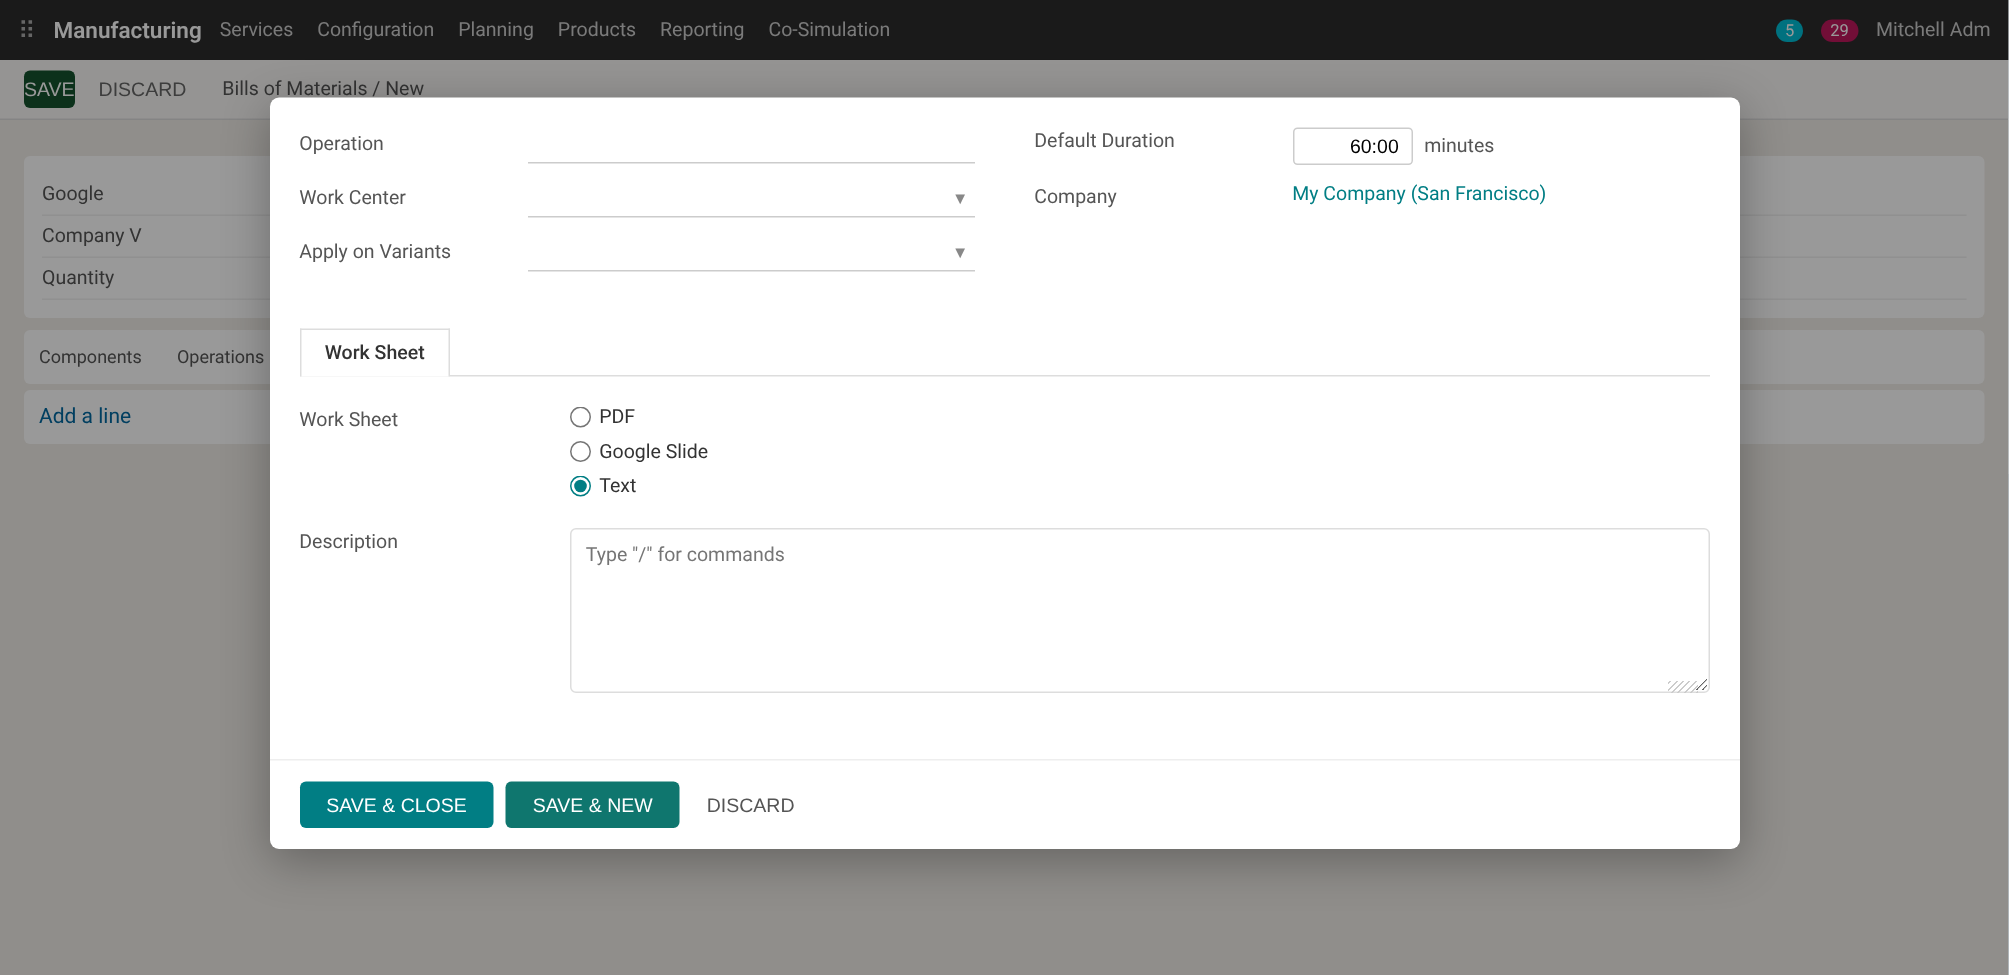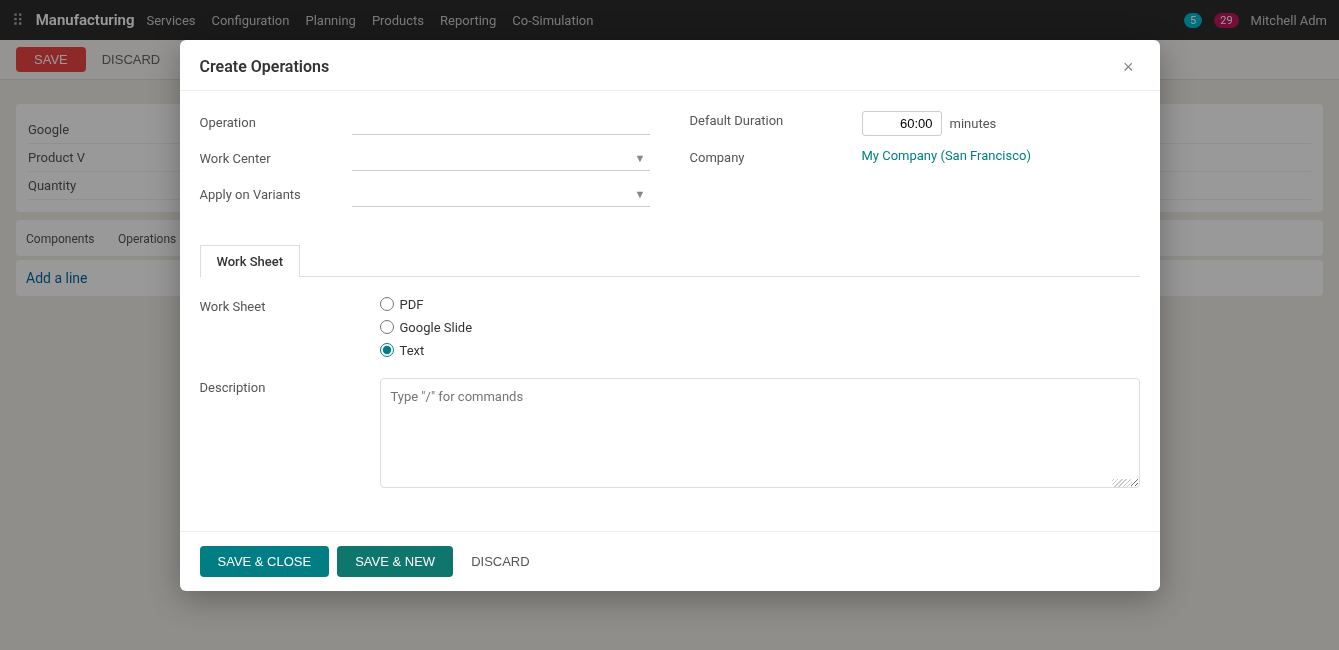--- a/index.html
+++ b/index.html
@@ -68,24 +68,24 @@
       height: 40px;
       background: #f8f7f5;
       border-bottom: 1px solid #ddd;
       display: flex;
       align-items: center;
       padding: 0 16px;
       gap: 8px;
     }
 
     .btn-save {
-      background: #ef4444;
+      background: #14532d;
       color: white;
       border: none;
-      padding: 5px 18px;
+      padding: 5px 0;
       border-radius: 4px;
       cursor: pointer;
       font-size: 13px;
       font-weight: 500;
     }
 
     .btn-discard {
       background: none;
       border: none;
       color: #666;
@@ -445,43 +445,39 @@
     <button class="btn-discard">DISCARD</button>
     <span style="color:#555;font-size:13px;margin-left:8px;">Bills of Materials / New</span>
   </div>
 
   <div class="page-content">
     <div class="bg-table">
       <div class="bg-table-row">
         <span style="color:#555;font-size:13px;">Google</span>
       </div>
       <div class="bg-table-row">
-        <span style="color:#555;font-size:13px;">Product V</span>
+        <span style="color:#555;font-size:13px;">Company V</span>
       </div>
       <div class="bg-table-row">
         <span style="color:#555;font-size:13px;">Quantity</span>
       </div>
     </div>
     <div style="background:white;border-radius:4px;padding:10px;margin:4px 0;">
       <span style="color:#555;font-size:12px;">Components</span>
       <span style="color:#555;font-size:12px;margin-left:20px;">Operations</span>
     </div>
     <div style="background:white;border-radius:4px;padding:10px;margin:4px 0;">
       <span class="teal-link">Add a line</span>
     </div>
   </div>
 </div>
 
 <div class="modal-overlay">
   <div class="modal">
 
-    <div class="modal-header">
-      <span class="modal-title">Create Operations</span>
-      <button class="modal-close">×</button>
-    </div>
 
     <div class="modal-body">
 
       <div class="form-grid">
 
         <div class="form-left">
           <div class="field-row">
             <label class="field-label">Operation</label>
             <input class="field-input" type="text" value="" style="">
           </div>

